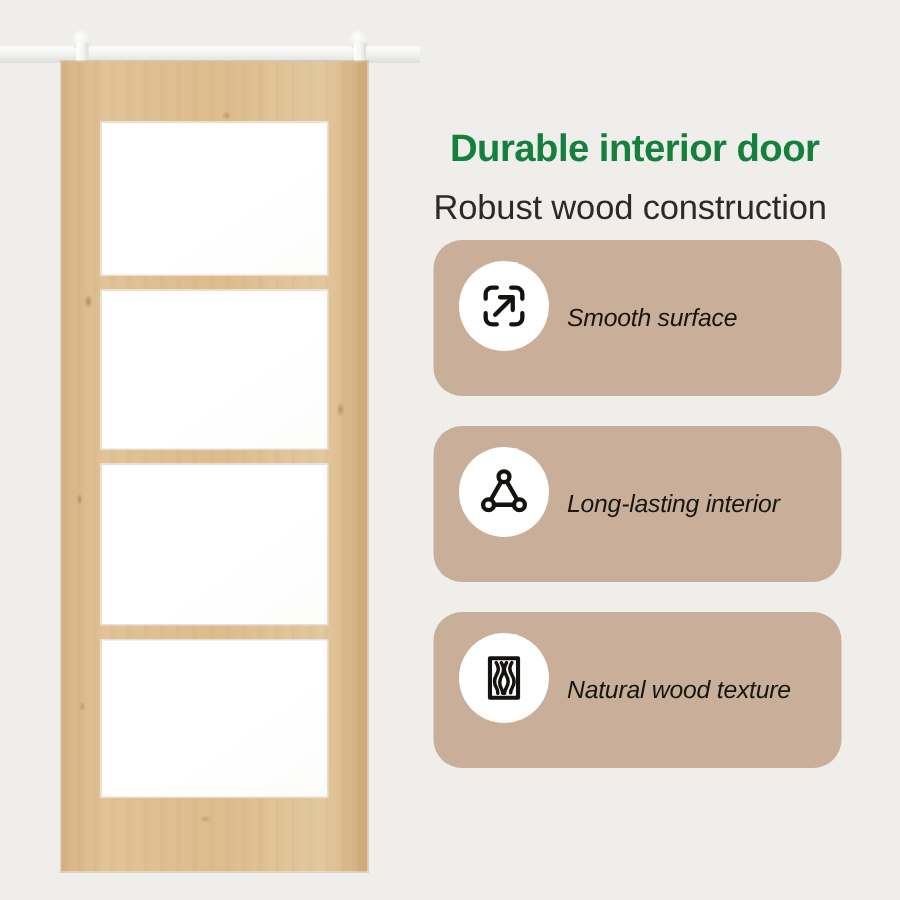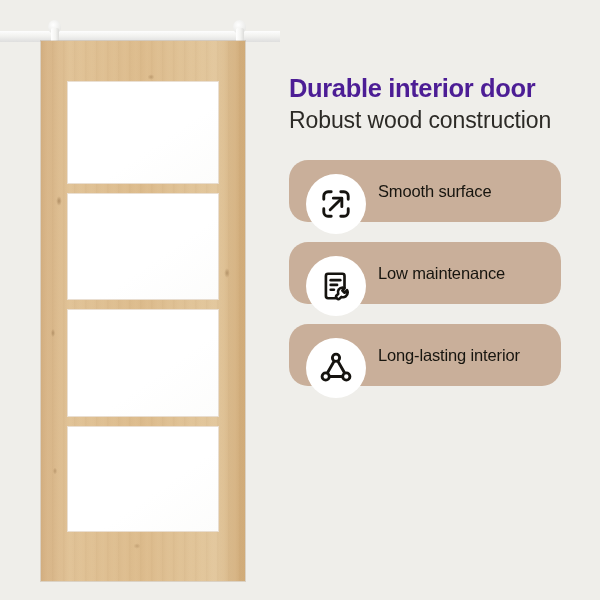--- a/index.html
+++ b/index.html
@@ -121,24 +121,24 @@
     height: 600px;
   }
 
   #heading-block {
     position: absolute;
     left: 6px;
     top: 74px;
     width: 305px;
   }
   #page-title {
-    margin: 0;
+    margin: 11px;
     font-size: 25.5px;
     font-weight: bold;
-    color: #4c1d95;
+    color: #15803d;
     letter-spacing: -0.35px;
     line-height: 1.12;
     white-space: nowrap;
   }
   #page-subtitle {
     margin: 4px 0 0 0;
     font-size: 23px;
     font-weight: normal;
     color: #2c2a26;
     letter-spacing: -0.1px;
@@ -149,26 +149,27 @@
   #feature-list {
     position: absolute;
     left: 6px;
     top: 160px;
     width: 276px;
   }
 
   .feature-card {
     position: relative;
     width: 272px;
-    height: 62px;
+    height: 104px;
     margin-bottom: 20px;
     background: #c9af9a;
     border-radius: 19px;
     display: flex;
     align-items: center;
+    font-style: italic;
   }
   .feature-card:last-child { margin-bottom: 0; }
 
   .icon-badge {
     position: absolute;
     left: 17px;
     top: 14px;
     width: 60px;
     height: 60px;
     background: #ffffff;
@@ -234,47 +235,47 @@
               <path d="M20.5 27.5h3a4 4 0 0 0 4-4v-3"></path>
               <path d="M27.5 11.5v-3a4 4 0 0 0-4-4h-3"></path>
               <path d="M10.5 21.5L21 11"></path>
               <path d="M13.5 10.5H21.5V18.5"></path>
             </svg>
           </span>
         </div>
         <span class="feature-label">Smooth surface</span>
       </div>
 
-      <div class="feature-card">
-        <div class="icon-badge">
-          <span>
-            <svg width="34" height="34" viewBox="0 0 32 32" fill="none" stroke="#15130f" stroke-width="2.5" stroke-linecap="round" stroke-linejoin="round">
-              <path d="M24 16.5V6.5a2 2 0 0 0-2-2H8.5a2 2 0 0 0-2 2v19a2 2 0 0 0 2 2h7"></path>
-              <path d="M11 10.5h9"></path>
-              <path d="M11 15h6"></path>
-              <path d="M11 19.5h3"></path>
-              <path d="M22.2 17.4a4.4 4.4 0 0 0-4.1 6l-1.6 1.6a1.6 1.6 0 0 0 0 2.3l.6.6a1.6 1.6 0 0 0 2.3 0l1.7-1.6a4.4 4.4 0 0 0 5.9-4.1 4.4 4.4 0 0 0-.6-2.2l-2.3 2.3-2.1-2.1 2.2-2.3a4.4 4.4 0 0 0-2-.5z"></path>
-            </svg>
-          </span>
-        </div>
-        <span class="feature-label">Low maintenance</span>
-      </div>
 
       <div class="feature-card">
         <div class="icon-badge">
           <span>
             <svg width="34" height="34" viewBox="0 0 32 32" fill="none" stroke="#15130f" stroke-width="2.7" stroke-linecap="round" stroke-linejoin="round">
               <path d="M14.6 8.9 7.6 21.1"></path>
               <path d="M17.4 8.9l7 12.2"></path>
               <path d="M9.6 24h12.8"></path>
               <circle cx="16" cy="6.4" r="3.4" fill="#ffffff"></circle>
               <circle cx="6.3" cy="24" r="3.4" fill="#ffffff"></circle>
               <circle cx="25.7" cy="24" r="3.4" fill="#ffffff"></circle>
             </svg>
           </span>
         </div>
         <span class="feature-label">Long-lasting interior</span>
       </div>
 
+      <div class="feature-card">
+        <div class="icon-badge">
+          <span>
+            <svg width="34" height="34" viewBox="0 0 32 32" fill="none" stroke="#15130f" stroke-width="2.2" stroke-linecap="round" stroke-linejoin="round">
+              <rect x="7.2" y="3.6" width="17.6" height="24.8" stroke-width="2.6"></rect>
+              <path d="M11.1 6.4c1.7 2.4 1.7 5 .2 7.6-1.5 2.6-1.6 5.3-.2 7.8.8 1.4 1.1 2.6 1 3.8"></path>
+              <path d="M14.3 6.4c1.9 2.6 1.9 5.4.3 8.1-1.6 2.7-1.7 5.4-.3 8 .7 1.2 1 2.3.9 3.1"></path>
+              <path d="M17.6 6.4c-1.8 2.5-1.8 5.2-.2 7.9 1.6 2.7 1.6 5.4 0 8-.8 1.3-1.1 2.4-1 3.3"></path>
+              <path d="M20.9 6.4c-1.7 2.4-1.6 5.1.1 7.8 1.7 2.7 1.7 5.4.1 8-.7 1.2-1 2.2-.9 3.1"></path>
+            </svg>
+          </span>
+        </div>
+        <span class="feature-label">Natural wood texture</span>
+      </div>
 
     </div>
   </div>
 </div>
 
 </body></html>

